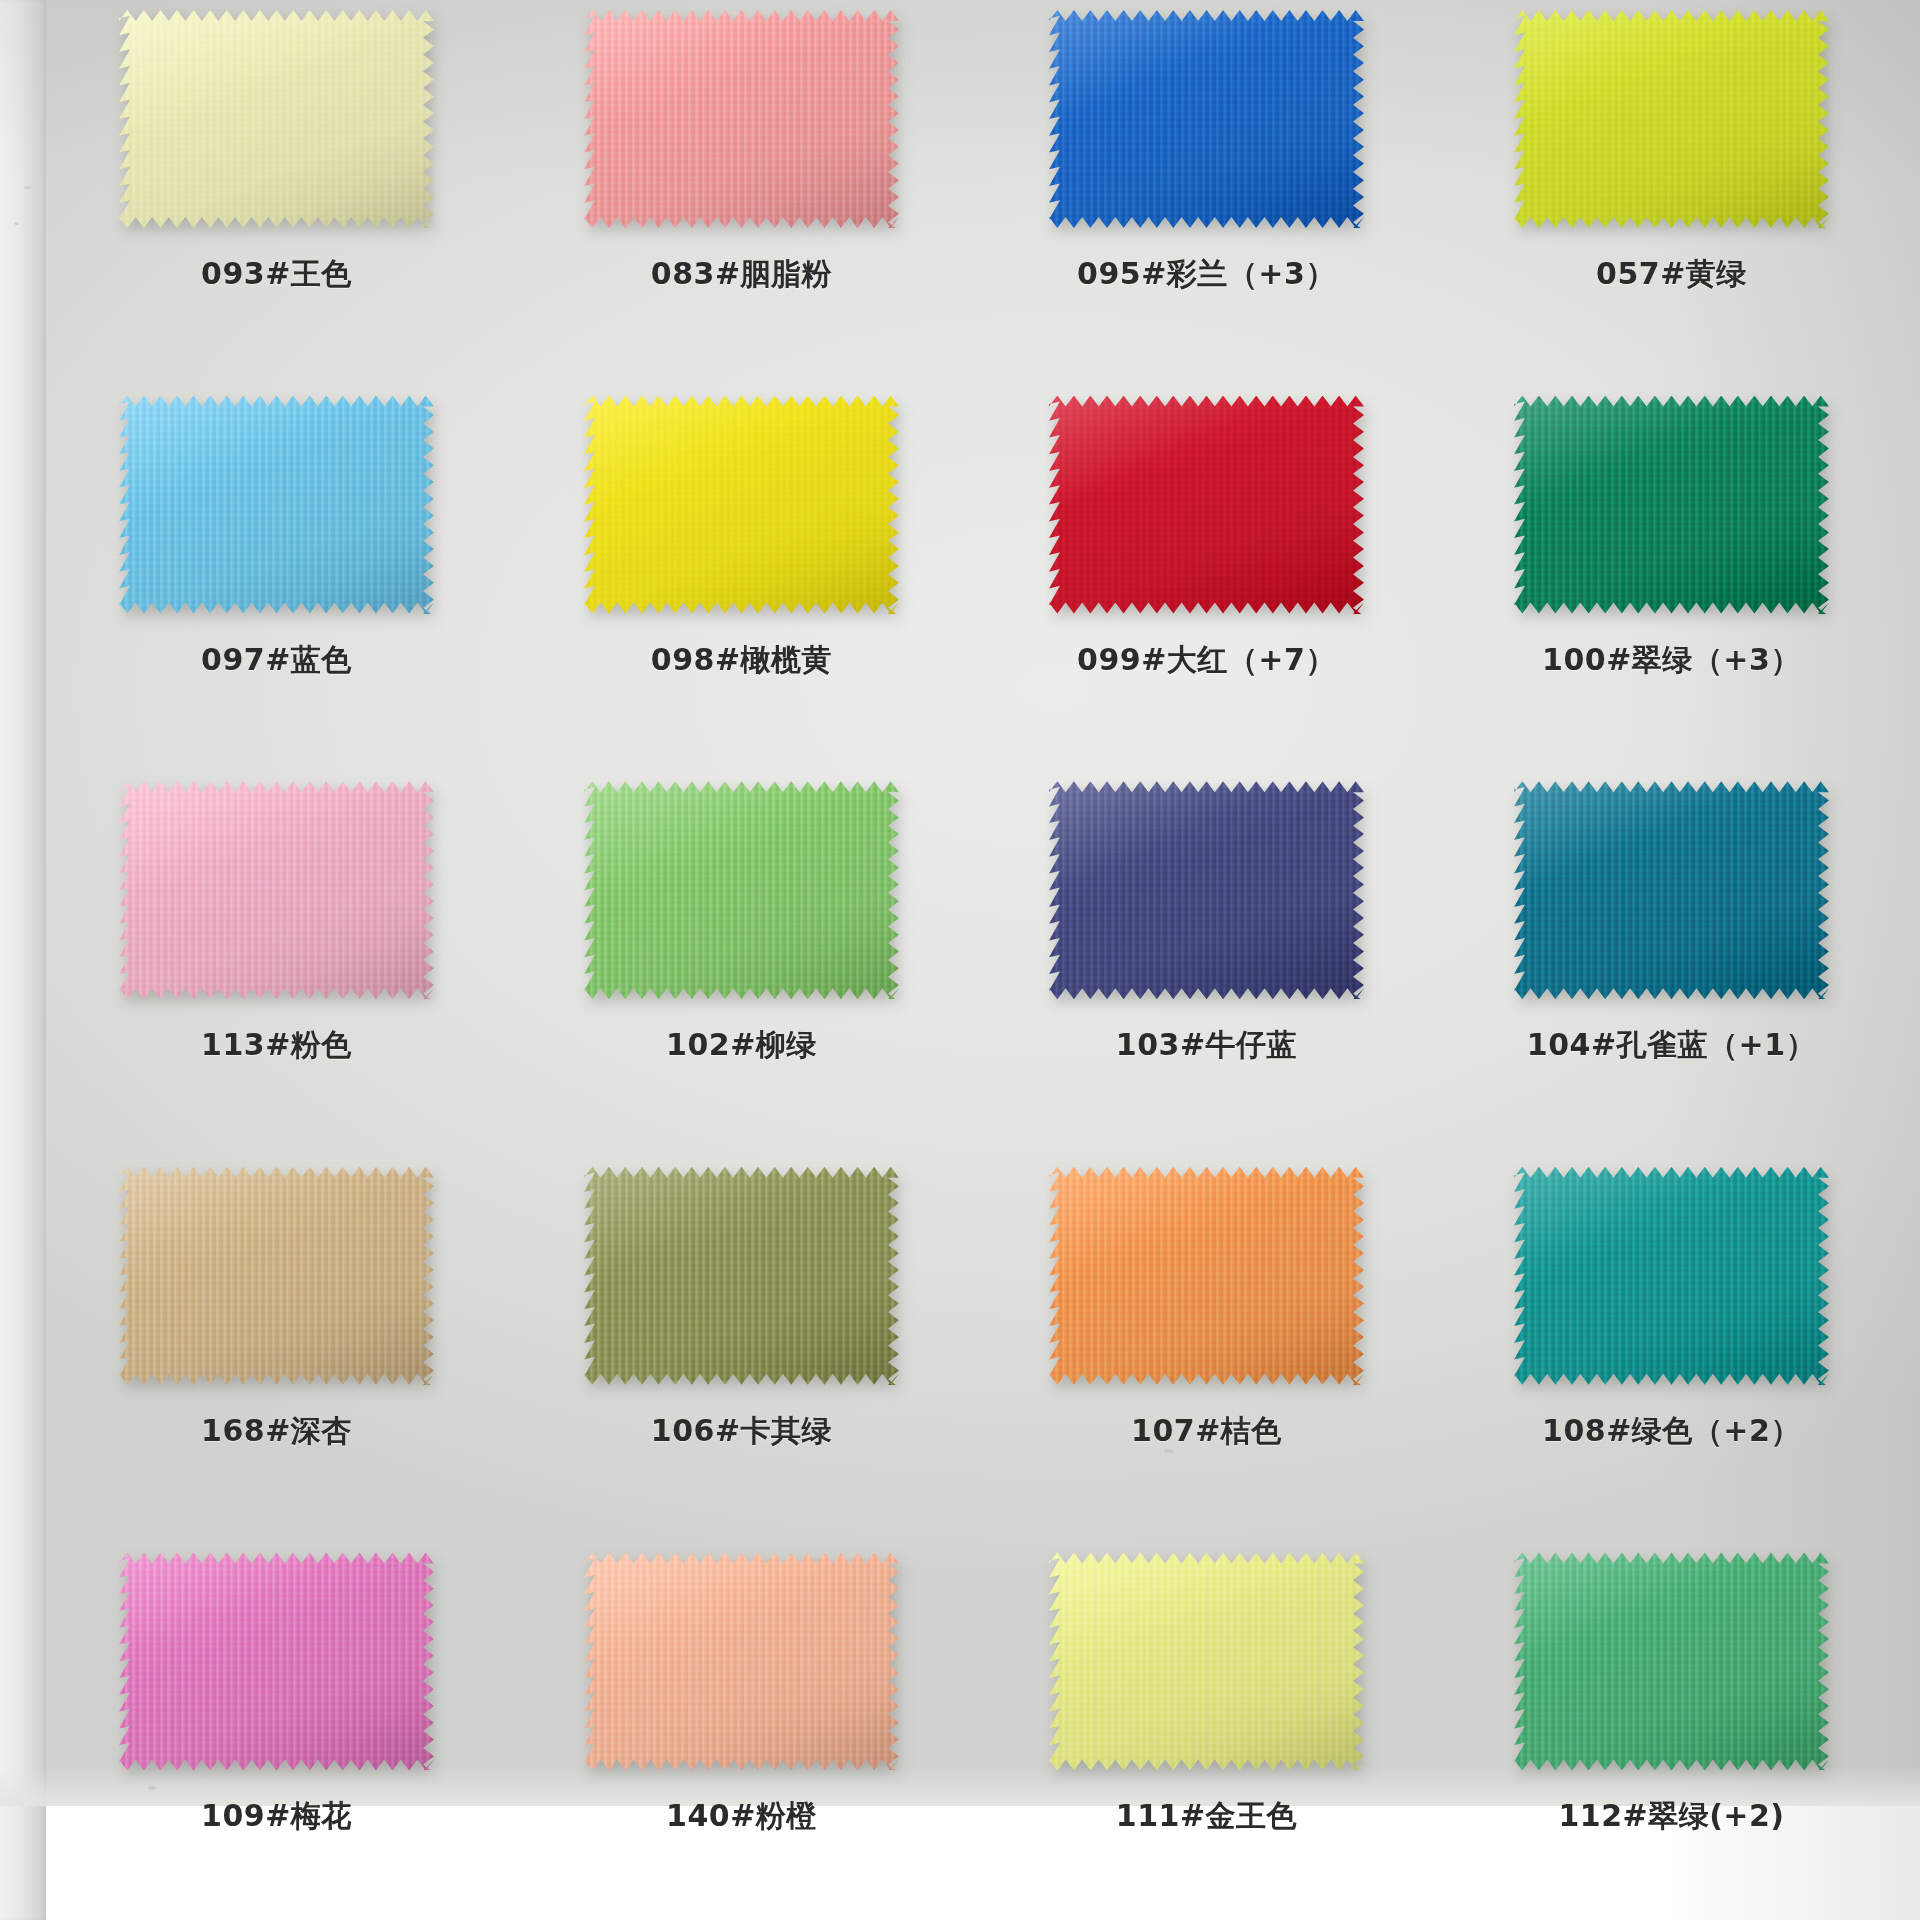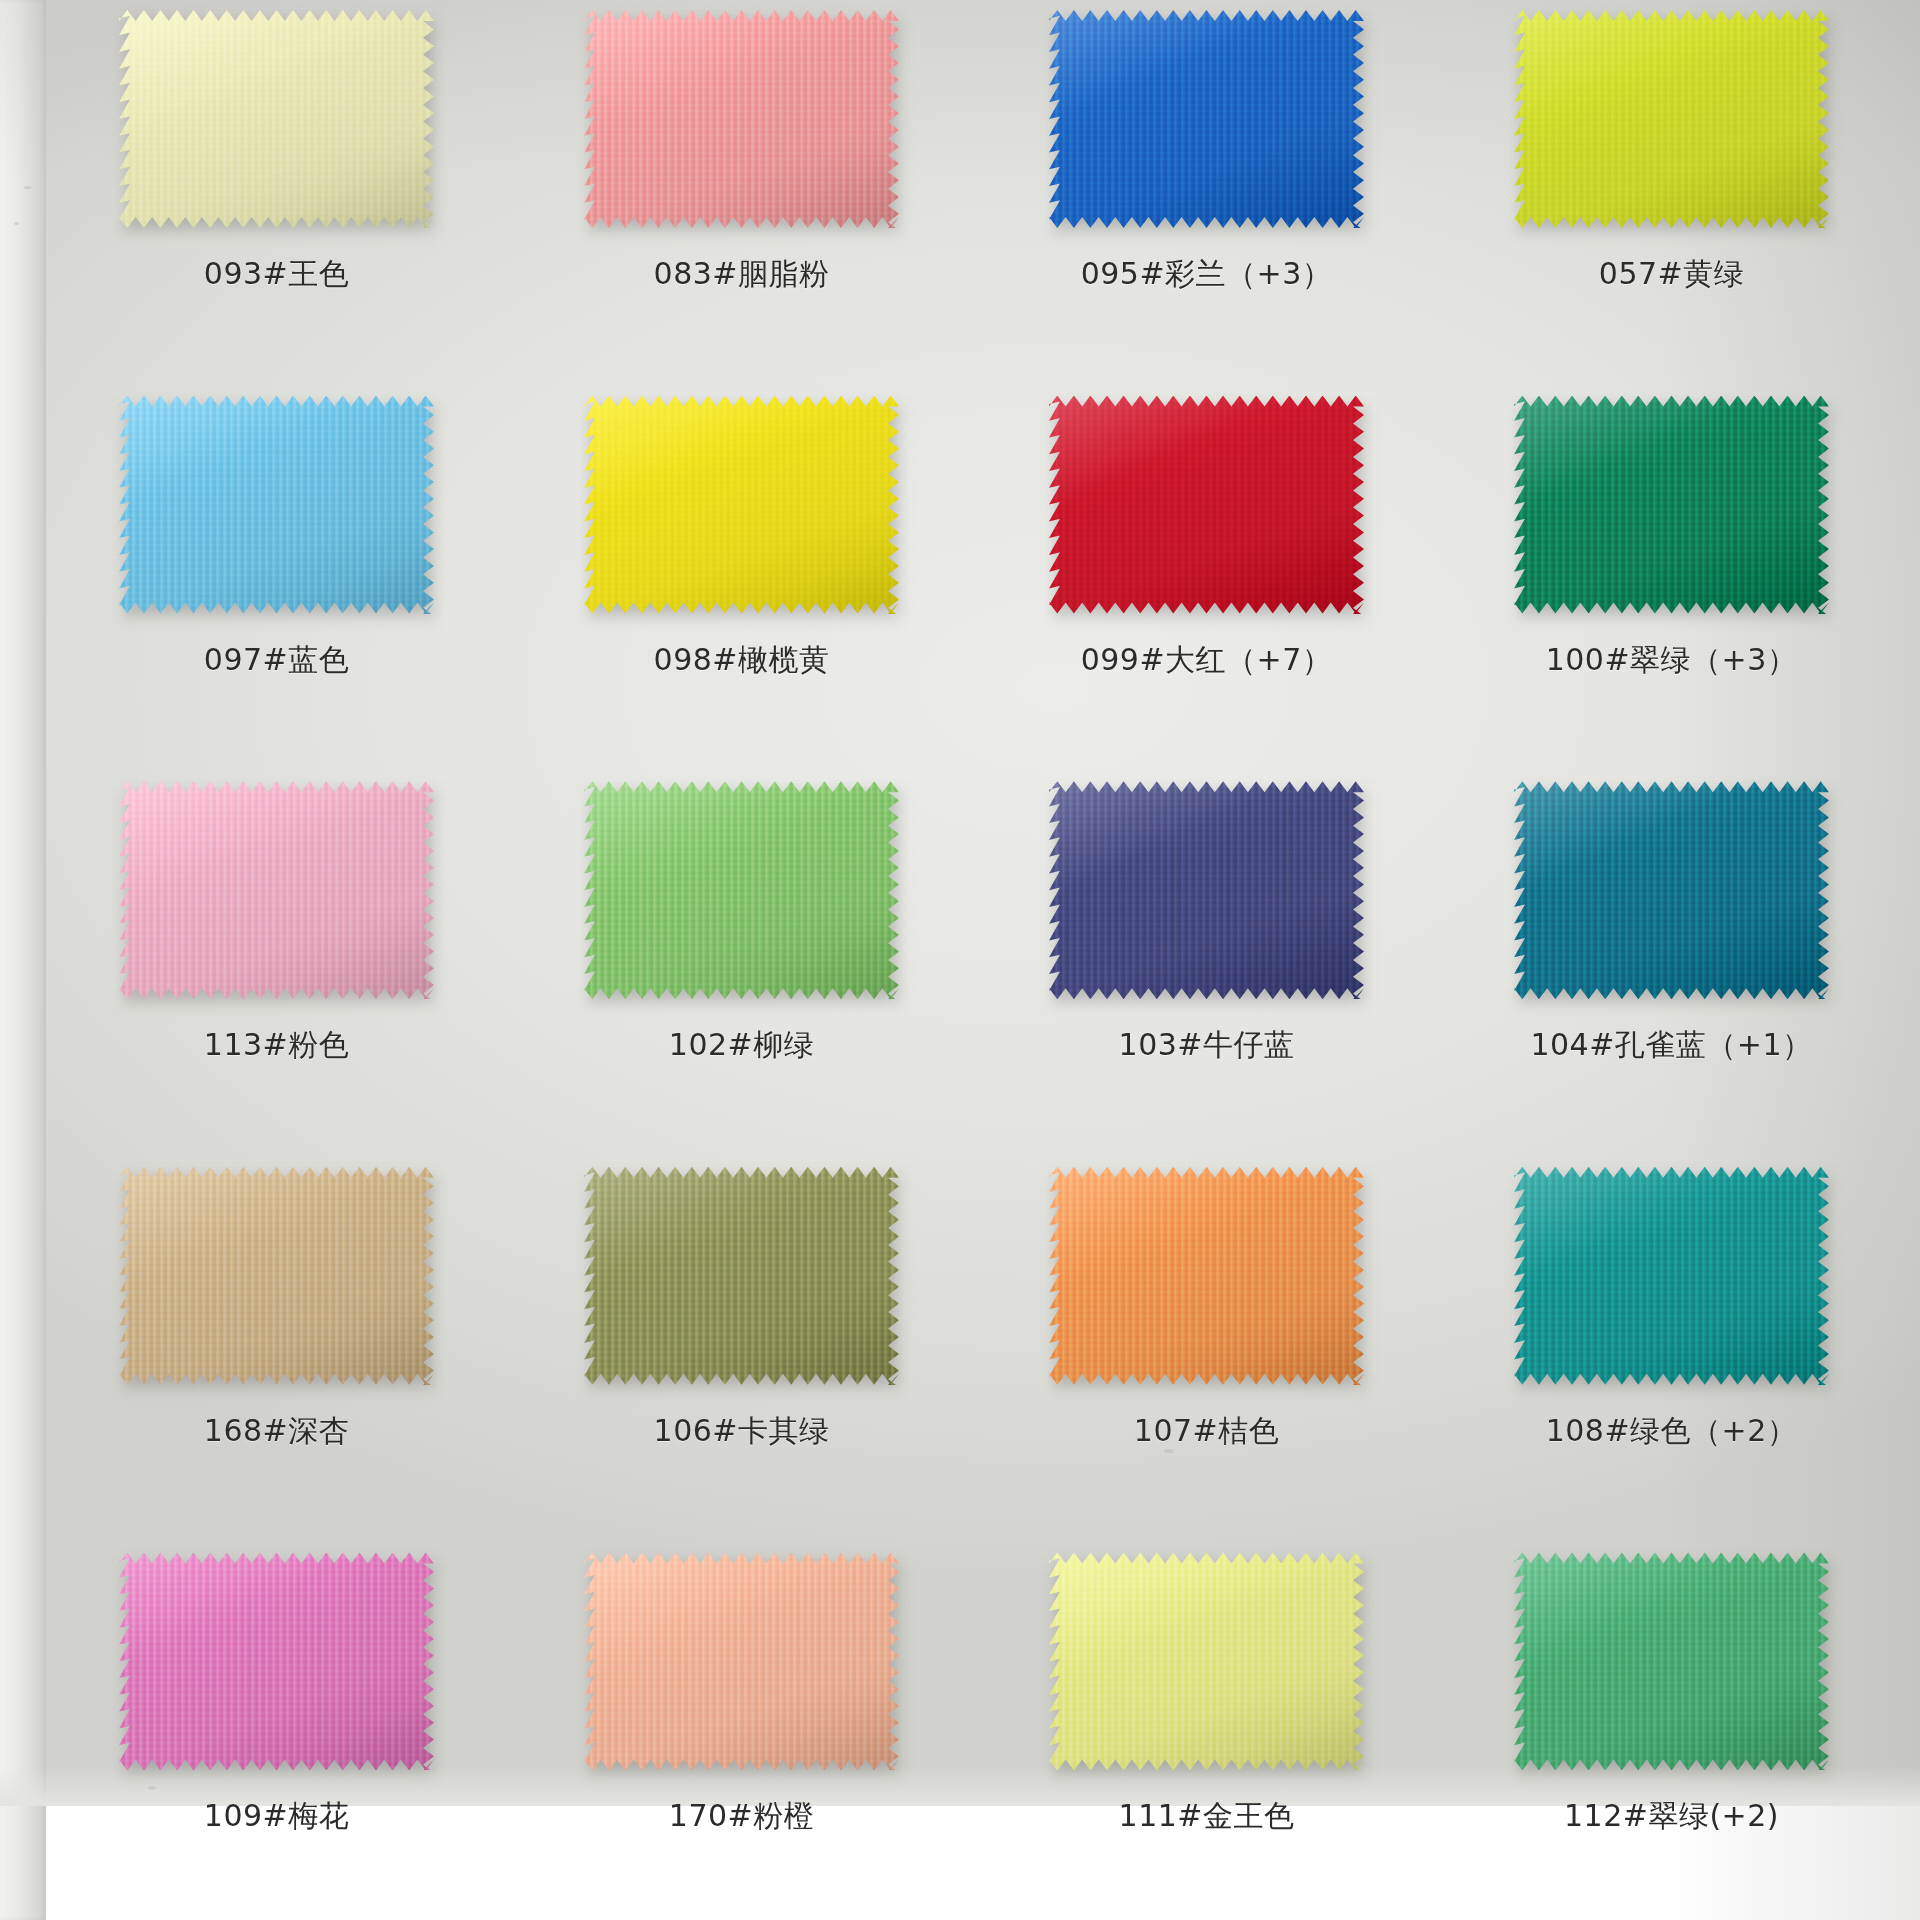--- a/index.html
+++ b/index.html
@@ -10,20 +10,21 @@
     overflow:hidden;
     font-family:"Liberation Sans", sans-serif;
   }
 
   
   #page {
     position:relative;
     width:1920px; height:1806px;
     background:
       radial-gradient(ellipse 1400px 900px at 55% 38%, #eeeeec 0%, #e6e6e3 45%, #dcdcd8 78%, #d2d2ce 100%);
+    font-weight: bold;
   }
   
   #grain {
     position:absolute; inset:0;
     pointer-events:none;
     opacity:.5;
     background-image:
       repeating-linear-gradient(0deg, rgba(0,0,0,.016) 0 1px, rgba(255,255,255,.014) 1px 2px),
       repeating-linear-gradient(90deg, rgba(0,0,0,.012) 0 1px, rgba(255,255,255,.010) 1px 2px);
   }
@@ -312,21 +313,21 @@
         <div class="caption">109#梅花</div>
       </div>
       <div class="cell">
         <div class="swatch-wrap">
           <div class="swatch" style="clip-path: polygon(0px 11px, 8.3px 0px, 16.6px 11px, 24.9px 0px, 33.2px 11px, 41.4px 0px, 49.7px 11px, 58px 0px, 66.3px 11px, 74.6px 0px, 82.9px 11px, 91.2px 0px, 99.5px 11px, 107.8px 0px, 116.1px 11px, 124.3px 0px, 132.6px 11px, 140.9px 0px, 149.2px 11px, 157.5px 0px, 165.8px 11px, 174.1px 0px, 182.4px 11px, 190.7px 0px, 198.9px 11px, 207.2px 0px, 215.5px 11px, 223.8px 0px, 232.1px 11px, 240.4px 0px, 248.7px 11px, 257px 0px, 265.3px 11px, 273.6px 0px, 281.8px 11px, 290.1px 0px, 298.4px 11px, 306.7px 0px, 315px 11px, 304px 11px, 315px 19.4px, 304px 27.8px, 315px 36.2px, 304px 44.5px, 315px 52.9px, 304px 61.3px, 315px 69.7px, 304px 78.1px, 315px 86.5px, 304px 94.8px, 315px 103.2px, 304px 111.6px, 315px 120px, 304px 128.4px, 315px 136.8px, 304px 145.2px, 315px 153.5px, 304px 161.9px, 315px 170.3px, 304px 178.7px, 315px 187.1px, 304px 195.5px, 315px 203.8px, 304px 212.2px, 315px 220.6px, 304px 218px, 315px 207px, 306.7px 218px, 298.4px 207px, 290.1px 218px, 281.8px 207px, 273.6px 218px, 265.3px 207px, 257px 218px, 248.7px 207px, 240.4px 218px, 232.1px 207px, 223.8px 218px, 215.5px 207px, 207.2px 218px, 198.9px 207px, 190.7px 218px, 182.4px 207px, 174.1px 218px, 165.8px 207px, 157.5px 218px, 149.2px 207px, 140.9px 218px, 132.6px 207px, 124.3px 218px, 116.1px 207px, 107.8px 218px, 99.5px 207px, 91.2px 218px, 82.9px 207px, 74.6px 218px, 66.3px 207px, 58px 218px, 49.7px 207px, 41.4px 218px, 33.2px 207px, 24.9px 218px, 16.6px 207px, 8.3px 218px, 0px 207px, 11px 207px, 0px 209.6px, 11px 190.2px, 0px 192.8px, 11px 173.5px, 0px 176.1px, 11px 156.7px, 0px 159.3px, 11px 139.9px, 0px 142.5px, 11px 123.2px, 0px 125.8px, 11px 106.4px, 0px 109px, 11px 89.6px, 0px 92.2px, 11px 72.8px, 0px 75.5px, 11px 56.1px, 0px 58.7px, 11px 39.3px, 0px 41.9px, 11px 22.5px, 0px 25.2px, 11px 5.8px, 0px 8.4px);">
             <div class="fill" style="background: linear-gradient(160deg, rgb(255, 192, 163) 0%, rgb(242, 178, 149) 38%, rgb(242, 178, 149) 66%, rgb(226, 162, 133) 100%);"></div>
             <div class="knit"></div>
             <div class="shade"></div>
           </div>
         </div>
-        <div class="caption">170#粉橙</div>
+        <div class="caption">140#粉橙</div>
       </div>
       <div class="cell">
         <div class="swatch-wrap">
           <div class="swatch" style="clip-path: polygon(0px 11px, 8.3px 0px, 16.6px 11px, 24.9px 0px, 33.2px 11px, 41.4px 0px, 49.7px 11px, 58px 0px, 66.3px 11px, 74.6px 0px, 82.9px 11px, 91.2px 0px, 99.5px 11px, 107.8px 0px, 116.1px 11px, 124.3px 0px, 132.6px 11px, 140.9px 0px, 149.2px 11px, 157.5px 0px, 165.8px 11px, 174.1px 0px, 182.4px 11px, 190.7px 0px, 198.9px 11px, 207.2px 0px, 215.5px 11px, 223.8px 0px, 232.1px 11px, 240.4px 0px, 248.7px 11px, 257px 0px, 265.3px 11px, 273.6px 0px, 281.8px 11px, 290.1px 0px, 298.4px 11px, 306.7px 0px, 315px 11px, 304px 11px, 315px 19.4px, 304px 27.8px, 315px 36.2px, 304px 44.5px, 315px 52.9px, 304px 61.3px, 315px 69.7px, 304px 78.1px, 315px 86.5px, 304px 94.8px, 315px 103.2px, 304px 111.6px, 315px 120px, 304px 128.4px, 315px 136.8px, 304px 145.2px, 315px 153.5px, 304px 161.9px, 315px 170.3px, 304px 178.7px, 315px 187.1px, 304px 195.5px, 315px 203.8px, 304px 212.2px, 315px 220.6px, 304px 218px, 315px 207px, 306.7px 218px, 298.4px 207px, 290.1px 218px, 281.8px 207px, 273.6px 218px, 265.3px 207px, 257px 218px, 248.7px 207px, 240.4px 218px, 232.1px 207px, 223.8px 218px, 215.5px 207px, 207.2px 218px, 198.9px 207px, 190.7px 218px, 182.4px 207px, 174.1px 218px, 165.8px 207px, 157.5px 218px, 149.2px 207px, 140.9px 218px, 132.6px 207px, 124.3px 218px, 116.1px 207px, 107.8px 218px, 99.5px 207px, 91.2px 218px, 82.9px 207px, 74.6px 218px, 66.3px 207px, 58px 218px, 49.7px 207px, 41.4px 218px, 33.2px 207px, 24.9px 218px, 16.6px 207px, 8.3px 218px, 0px 207px, 11px 207px, 0px 209.6px, 11px 190.2px, 0px 192.8px, 11px 173.5px, 0px 176.1px, 11px 156.7px, 0px 159.3px, 11px 139.9px, 0px 142.5px, 11px 123.2px, 0px 125.8px, 11px 106.4px, 0px 109px, 11px 89.6px, 0px 92.2px, 11px 72.8px, 0px 75.5px, 11px 56.1px, 0px 58.7px, 11px 39.3px, 0px 41.9px, 11px 22.5px, 0px 25.2px, 11px 5.8px, 0px 8.4px);">
             <div class="fill" style="background: linear-gradient(160deg, rgb(242, 246, 146) 0%, rgb(228, 232, 132) 38%, rgb(228, 232, 132) 66%, rgb(212, 216, 116) 100%);"></div>
             <div class="knit"></div>
             <div class="shade"></div>
           </div>
         </div>
         <div class="caption">111#金王色</div>

